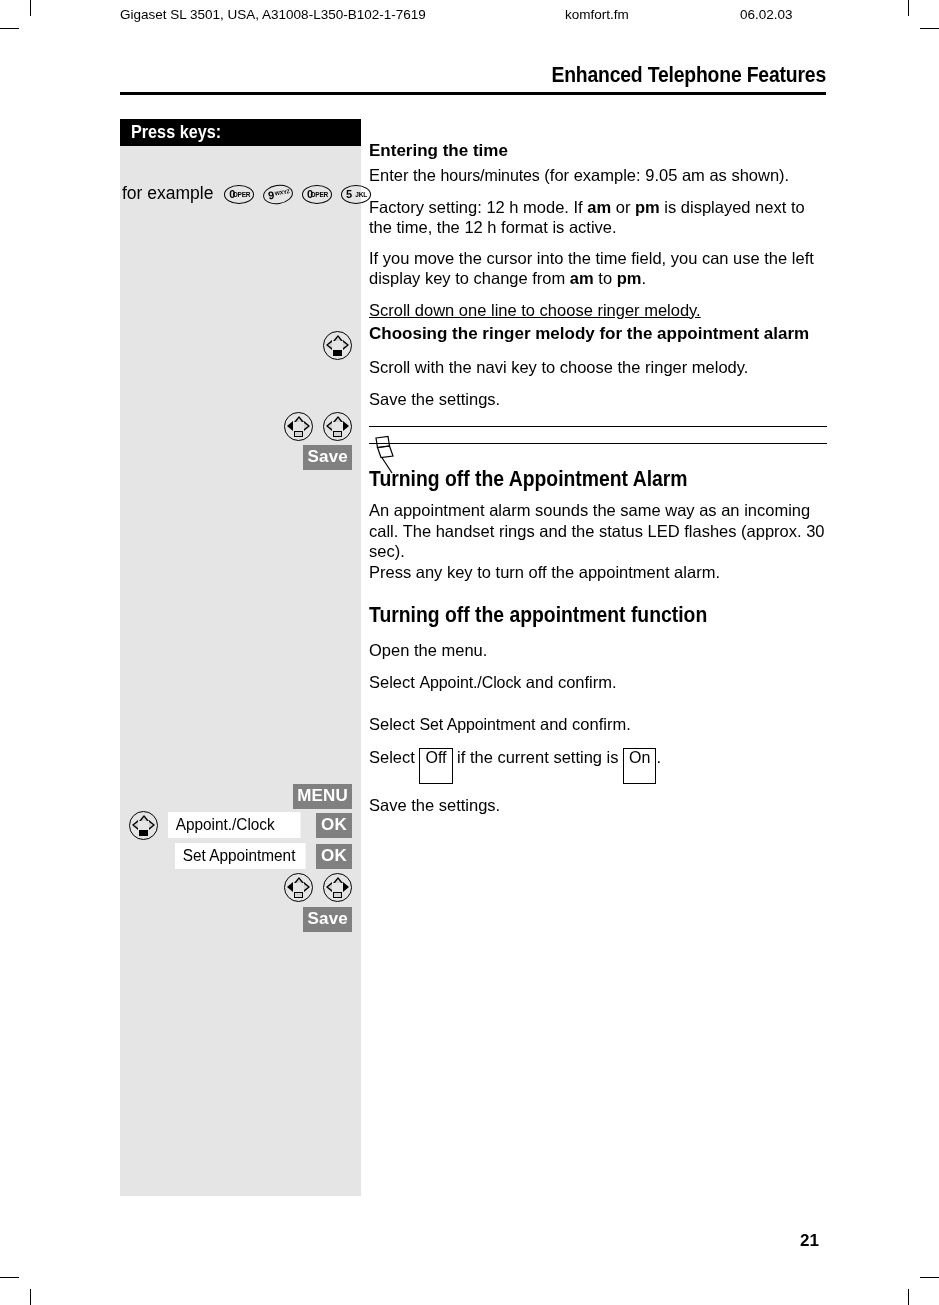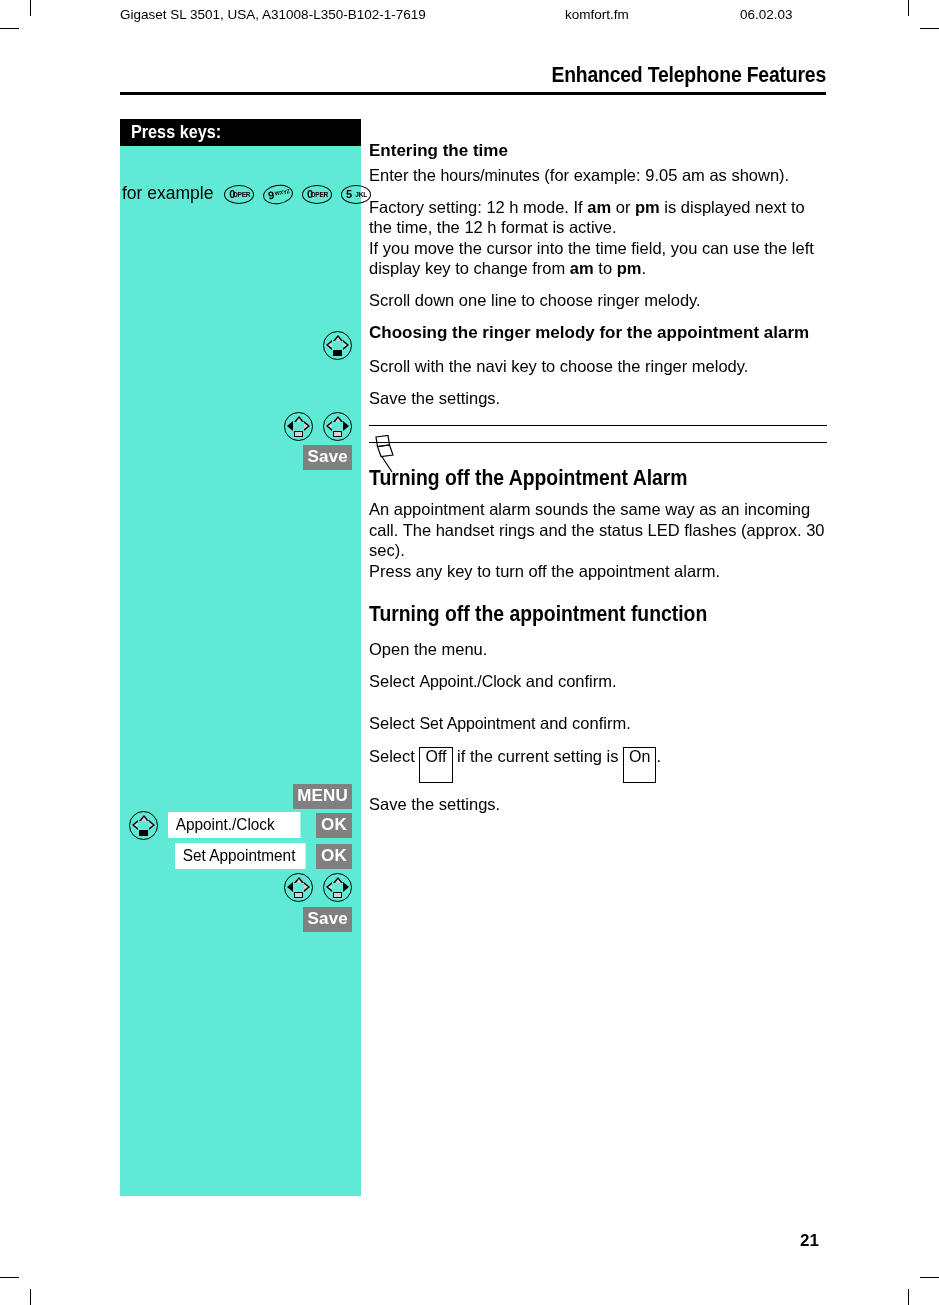--- a/index.html
+++ b/index.html
@@ -79,21 +79,21 @@
     background: #000;
   }
 
   
   .left-col {
     position: absolute;
     left: 120px;
     top: 119px;
     width: 241px;
     height: 1077px;
-    background: #5eead4;
+    background: #e5e5e5;
   }
   .presskeys-bar {
     position: absolute;
     left: 0;
     top: 0;
     width: 241px;
     height: 27px;
     background: #000000;
   }
   .presskeys-bar span {
@@ -467,29 +467,29 @@
 </div>
 
 <div class="right-col">
 
   <h3 class="h-sub">Entering the time</h3>
 
   <p class="para" style="margin-bottom:10px;">
     <span>Enter the </span><span class="cond">hours/minutes</span><span> (for example: 9.05 am as shown).</span>
   </p>
 
-  <p class="para" style="">
+  <p class="para" style="margin-bottom:10px;">
     <span>Factory setting: 12 h mode. If </span><b>am</b><span> or </span><b>pm</b><span> is displayed next to the time, the 12 h format is active.</span>
   </p>
 
   <p class="para" style="margin-bottom:11px;">
     <span>If you move the cursor into the time field, you can use the left display key to change from </span><b>am</b><span> to </span><b>pm</b><span>.</span>
   </p>
 
-  <p class="para" style="margin-bottom:12px;">Scroll down one line to choose ringer melody.</p>
+  <p class="para" style="margin-bottom:3px;text-decoration:underline;">Scroll down one line to choose ringer melody.</p>
 
   <h3 class="h-sub" style="margin-bottom:13px;">Choosing the ringer melody for the appointment alarm</h3>
 
   <p class="para" style="margin-bottom:11px;">Scroll with the navi key to choose the ringer melody.</p>
 
   <p class="para" style="margin-bottom:17px;">Save the settings.</p>
 
   <div class="notebox">
     <svg class="pin-icon" viewBox="0 0 26 42">
       <g fill="none" stroke="#000" stroke-width="1.2">

